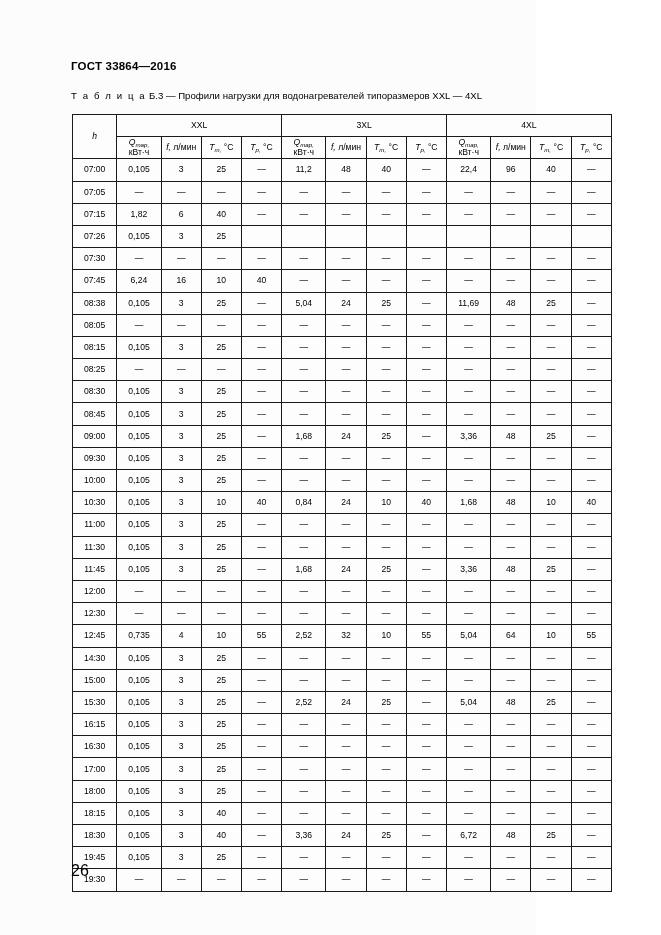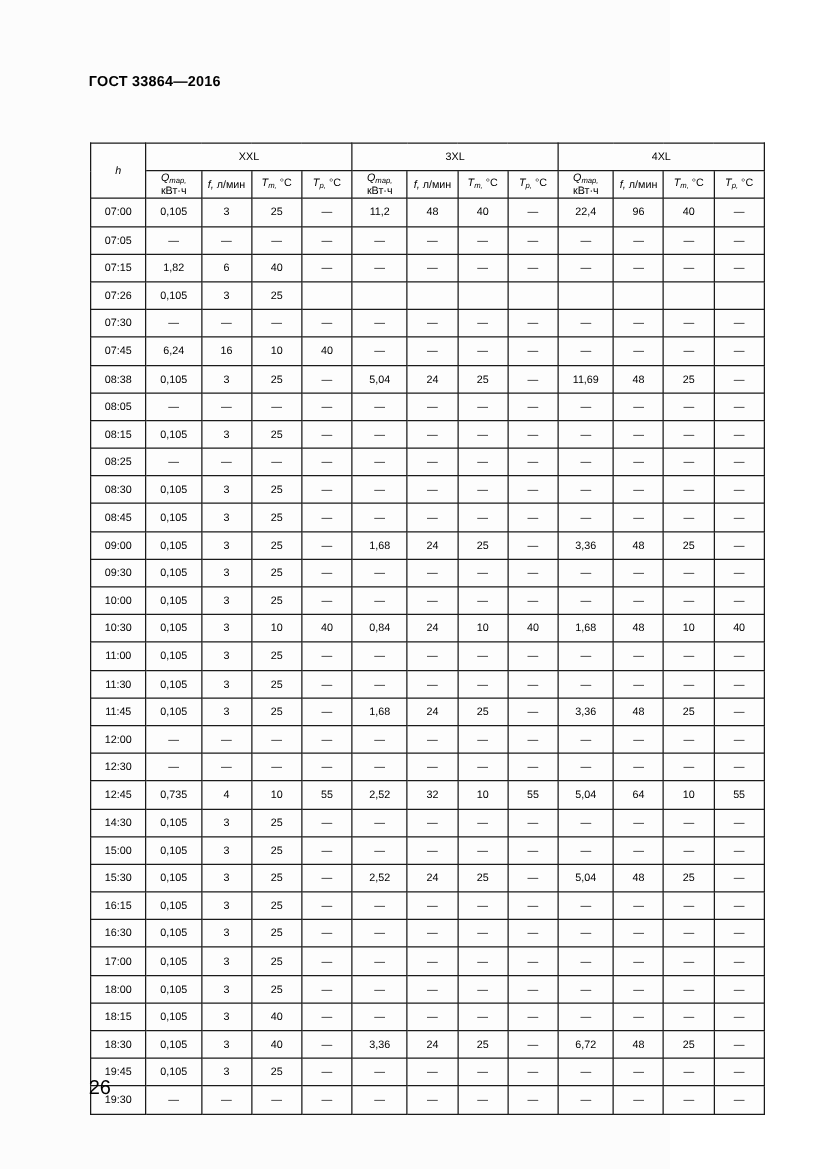--- a/index.html
+++ b/index.html
@@ -107,20 +107,25 @@
     font-size: 16px;
   }
 </style>
 </head>
 <body>
 
 <div class="page">
 
   <div class="page-header">ГОСТ 33864—2016</div>
 
+  <div class="table-caption">
+    <span class="spaced">Т а б л и ц а</span>
+    <span>Б.3</span>
+    <span>— Профили нагрузки для водонагревателей типоразмеров XXL — 4XL</span>
+  </div>
 
   <div class="table-wrap">
     <table class="profiles">
       <colgroup>
         <col class="c-time">
           <col class="c-q">
           <col class="c-f">
           <col class="c-tm">
           <col class="c-tp">
         <col class="c-q">

